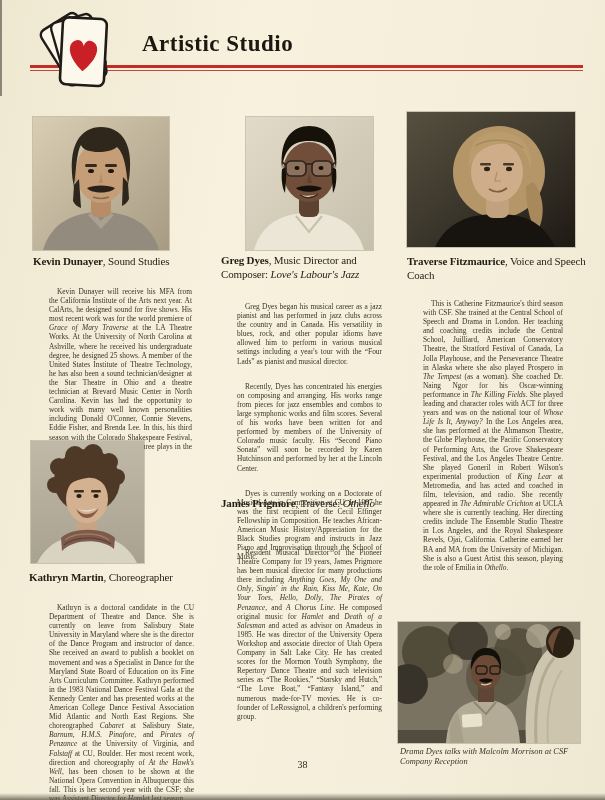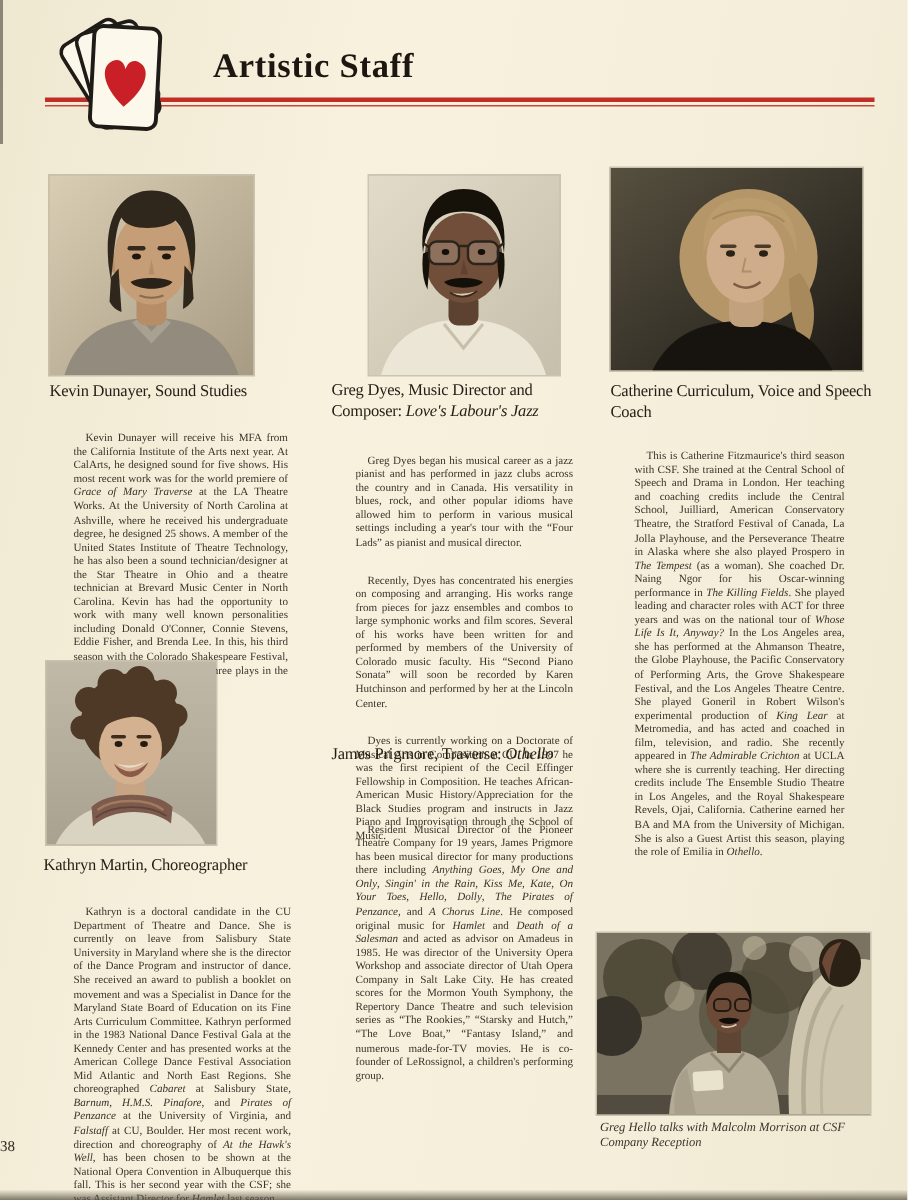--- a/index.html
+++ b/index.html
@@ -11,26 +11,26 @@
   .abs{position:absolute}
   .rule{position:absolute;background:#bf2f28;z-index:1}
   .rule-a{left:30px;width:553px;top:65px;height:3px}
   .rule-b{left:30px;width:553px;top:69.5px;height:1.3px;background:#c8463c}
   .cards{position:absolute;left:22px;top:4px;width:100px;height:100px;z-index:2}
   .title{position:absolute;left:142px;top:31px;margin:0;font-size:23px;font-weight:bold;
          letter-spacing:.5px;color:#1d1711;z-index:2}
   .photo{position:absolute;margin:0;box-shadow:0 0 0 1px rgba(92,82,62,.28);background:#c8c0ac}
   .photo svg{display:block;width:100%;height:100%}
   .hdg{margin:0;font-size:11px;line-height:13.5px;font-weight:normal;letter-spacing:-.15px;color:#241d15}
-  .hdg .nm{font-weight:normal}
+  .hdg .nm{font-weight:bold}
   .bio{font-size:7.4px;line-height:9.1px;color:#3a332b;text-align:justify}
   .bio p{margin:16px;text-indent:8px;text-align:justify}
   .bio span,.bio i{letter-spacing:0}
   .caption{font-size:8.4px;line-height:10.2px;font-style:italic;color:#3a332b}
-  .pageno{left:0;top:759px;width:605px;text-align:left;font-size:10px;color:#2f281f}
+  .pageno{left:0;top:759px;width:605px;text-align:center;font-size:10px;color:#2f281f}
   .scan-edge{position:absolute;left:0;bottom:0;width:605px;height:7px;
              background:linear-gradient(rgba(90,85,70,0),rgba(86,81,66,.75))}
   .edge-left{position:absolute;left:0;top:0;width:2px;height:96px;background:rgba(40,36,28,.5)}
 </style>
 </head>
 <body>
 
 <div>
 
   <div class="rule rule-a"></div>
@@ -42,21 +42,21 @@
         </g>
       <g transform="rotate(-16 52 58)">
           <rect x="39" y="15" width="42" height="65" rx="6" fill="#fbf7ea" stroke="#1f1b16" stroke-width="2.4"></rect>
         </g>
       <g transform="rotate(3 58 55)">
         <rect x="39" y="14" width="44" height="67" rx="6" fill="#fcf8ec" stroke="#1f1b16" stroke-width="2.6"></rect>
         <path d="M61 67 C46 54 44 41 52 37 C57 34.5 60 38 61 42 C62 38 65 34.5 70 37 C78 41 76 54 61 67 Z" fill="#c82026"></path>
       </g>
     </svg>
   </div>
-  <h1 class="title">Artistic Staff</h1>
+  <h1 class="title">Artistic Studio</h1>
 
   <figure class="photo" style="left:33px;top:117px;width:136px;height:133px" aria-label="Black-and-white headshot of Kevin Dunayer: man with dark hair and mustache wearing a polo shirt">
     <svg viewBox="0 0 136 133">
       <defs>
           <linearGradient id="kbg" x1="0" y1="0" x2="1" y2="1">
         <stop offset="0" stop-color="#d9cdb4"></stop>
             <stop offset="1" stop-color="#a79b83"></stop>
           </linearGradient>
         </defs>
       <rect width="136" height="133" fill="url(#kbg)"></rect>
@@ -180,21 +180,21 @@
       <path d="M62 58 C60 28 74 20 92 20 C112 20 126 32 124 58 C120 38 112 30 92 32 C74 34 66 44 62 58 Z" fill="#bb9c6d"></path>
       <path d="M68 34 C80 26 104 26 116 36" stroke="#a8895c" stroke-width="1.5" fill="none"></path>
       <rect x="73" y="51" width="11" height="2.4" rx="1.2" fill="#4a3a28"></rect>
         <rect x="96" y="51" width="11" height="2.4" rx="1.2" fill="#4a3a28"></rect>
       <ellipse cx="80" cy="57" rx="3" ry="2.2" fill="#2a2118"></ellipse>
         <ellipse cx="102" cy="57" rx="3" ry="2.2" fill="#2a2118"></ellipse>
       <path d="M90 60 L88 69 L94 69" stroke="#b08c69" stroke-width="1.2" fill="none"></path>
       <path d="M82 77 Q91 83 100 76" stroke="#7d5a41" stroke-width="1.6" fill="none"></path>
     </svg>
   </figure>
-  <h3 class="abs hdg" style="left:407px;top:255px;width:184px"><span class="nm">Catherine Curriculum</span><span class="role"><span>, Voice and Speech Coach</span></span></h3>
+  <h3 class="abs hdg" style="left:407px;top:255px;width:184px"><span class="nm">Traverse Fitzmaurice</span><span class="role"><span>, Voice and Speech Coach</span></span></h3>
   <div class="abs bio" style="left:407px;top:283px;width:172px">
       <p><span>This is Catherine Fitzmaurice's third season with CSF. She trained at the Central School of Speech and Drama in London. Her teaching and coaching credits include the Central School, Juilliard, American Conservatory Theatre, the Stratford Festival of Canada, La Jolla Playhouse, and the Perseverance Theatre in Alaska where she also played Prospero in </span><i>The Tempest</i><span> (as a woman). She coached Dr. Naing Ngor for his Oscar-winning performance in </span><i>The Killing Fields</i><span>. She played leading and character roles with ACT for three years and was on the national tour of </span><i>Whose Life Is It, Anyway?</i><span> In the Los Angeles area, she has performed at the Ahmanson Theatre, the Globe Playhouse, the Pacific Conservatory of Performing Arts, the Grove Shakespeare Festival, and the Los Angeles Theatre Centre. She played Goneril in Robert Wilson's experimental production of </span><i>King Lear</i><span> at Metromedia, and has acted and coached in film, television, and radio. She recently appeared in </span><i>The Admirable Crichton</i><span> at UCLA where she is currently teaching. Her directing credits include The Ensemble Studio Theatre in Los Angeles, and the Royal Shakespeare Revels, Ojai, California. Catherine earned her BA and MA from the University of Michigan. She is also a Guest Artist this season, playing the role of Emilia in </span><i>Othello</i><span>.</span></p>
     </div>
 
   <figure class="photo" style="left:398px;top:622px;width:182px;height:121px" aria-label="Greg Dyes in a polo shirt with name tag talks outdoors with Malcolm Morrison in a light jacket, trees behind">
     <svg viewBox="0 0 182 121">
       <rect width="182" height="121" fill="#7b7361"></rect>
       <circle cx="30" cy="30" r="26" fill="#4a4434" opacity=".85"></circle>
       <circle cx="70" cy="18" r="20" fill="#3c372b" opacity=".85"></circle>
       <circle cx="120" cy="30" r="24" fill="#544d3c" opacity=".9"></circle>
@@ -216,19 +216,19 @@
       <rect x="92" y="44" width="10" height="8" rx="3" stroke="#20190f" stroke-width="1.3" fill="none"></rect>
       <path d="M81 58 C84 56 92 56 95 58 C92 61.5 84 61.5 81 58 Z" fill="#120d08"></path>
       <path d="M83 62 Q88 64 93 61" stroke="#d8c9b2" stroke-width="1.2" fill="none"></path>
       <path d="M128 121 C126 72 134 40 152 26 C162 18 174 16 182 18 L182 121 Z" fill="#cdc5ae"></path>
       <path d="M138 121 C136 80 142 52 156 36" stroke="#b2aa93" stroke-width="3" fill="none"></path>
       <path d="M150 121 C148 90 152 66 164 48" stroke="#bdb59e" stroke-width="2" fill="none"></path>
       <ellipse cx="162" cy="20" rx="14" ry="16" fill="#2c2115"></ellipse>
       <path d="M150 20 C152 11 157 7 163 6 C158 14 155 24 155 32 Z" fill="#6b4a37"></path>
     </svg>
   </figure>
-  <div class="abs caption" style="left:400px;top:747px;width:186px"><i>Greg Hello talks with Malcolm Morrison at CSF Company Reception</i></div>
+  <div class="abs caption" style="left:400px;top:747px;width:186px"><i>Drama Dyes talks with Malcolm Morrison at CSF Company Reception</i></div>
 
   <div class="abs pageno">38</div>
 
   <div class="edge-left"></div>
   <div class="scan-edge"></div>
 </div>
 
 </body></html>

